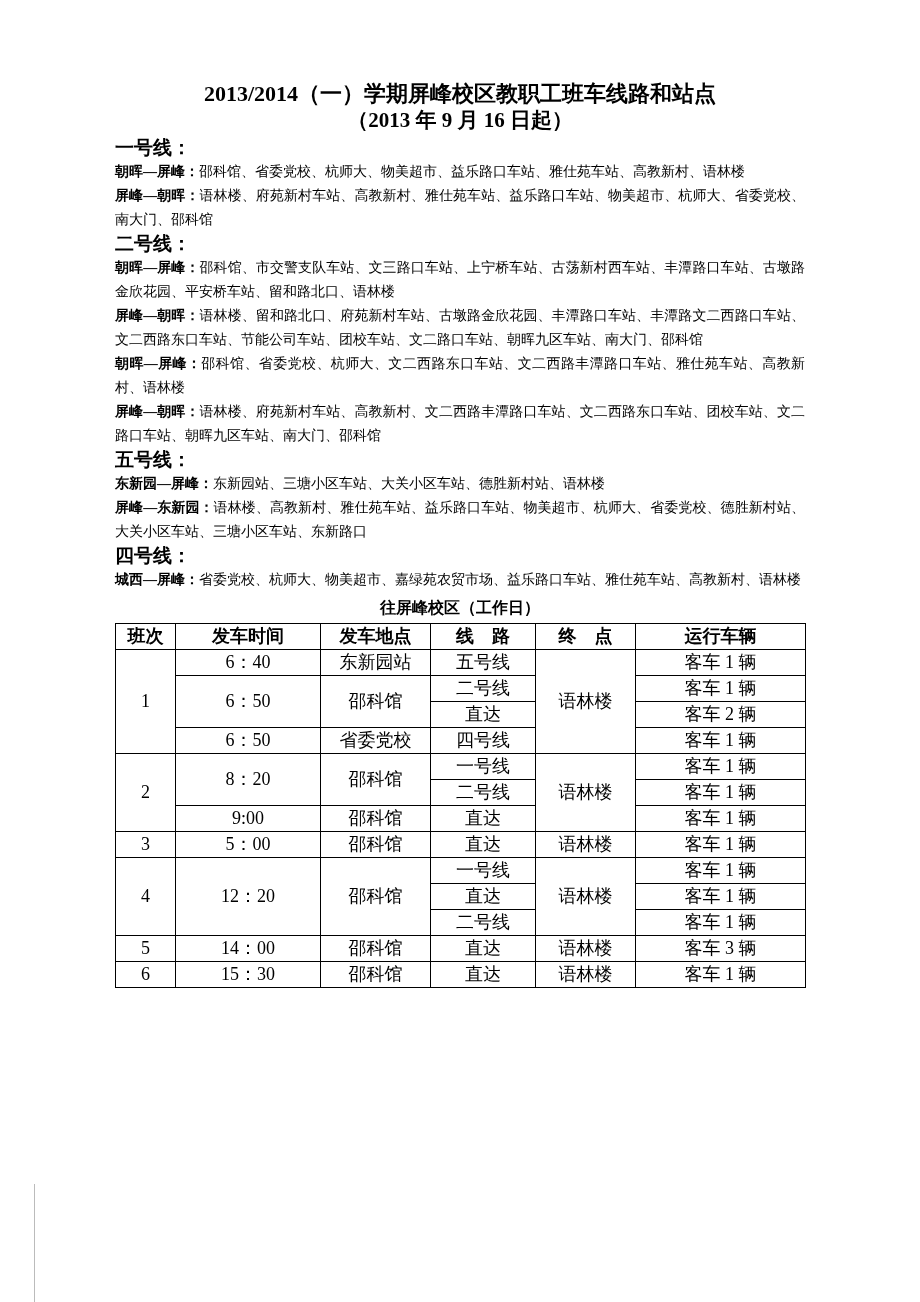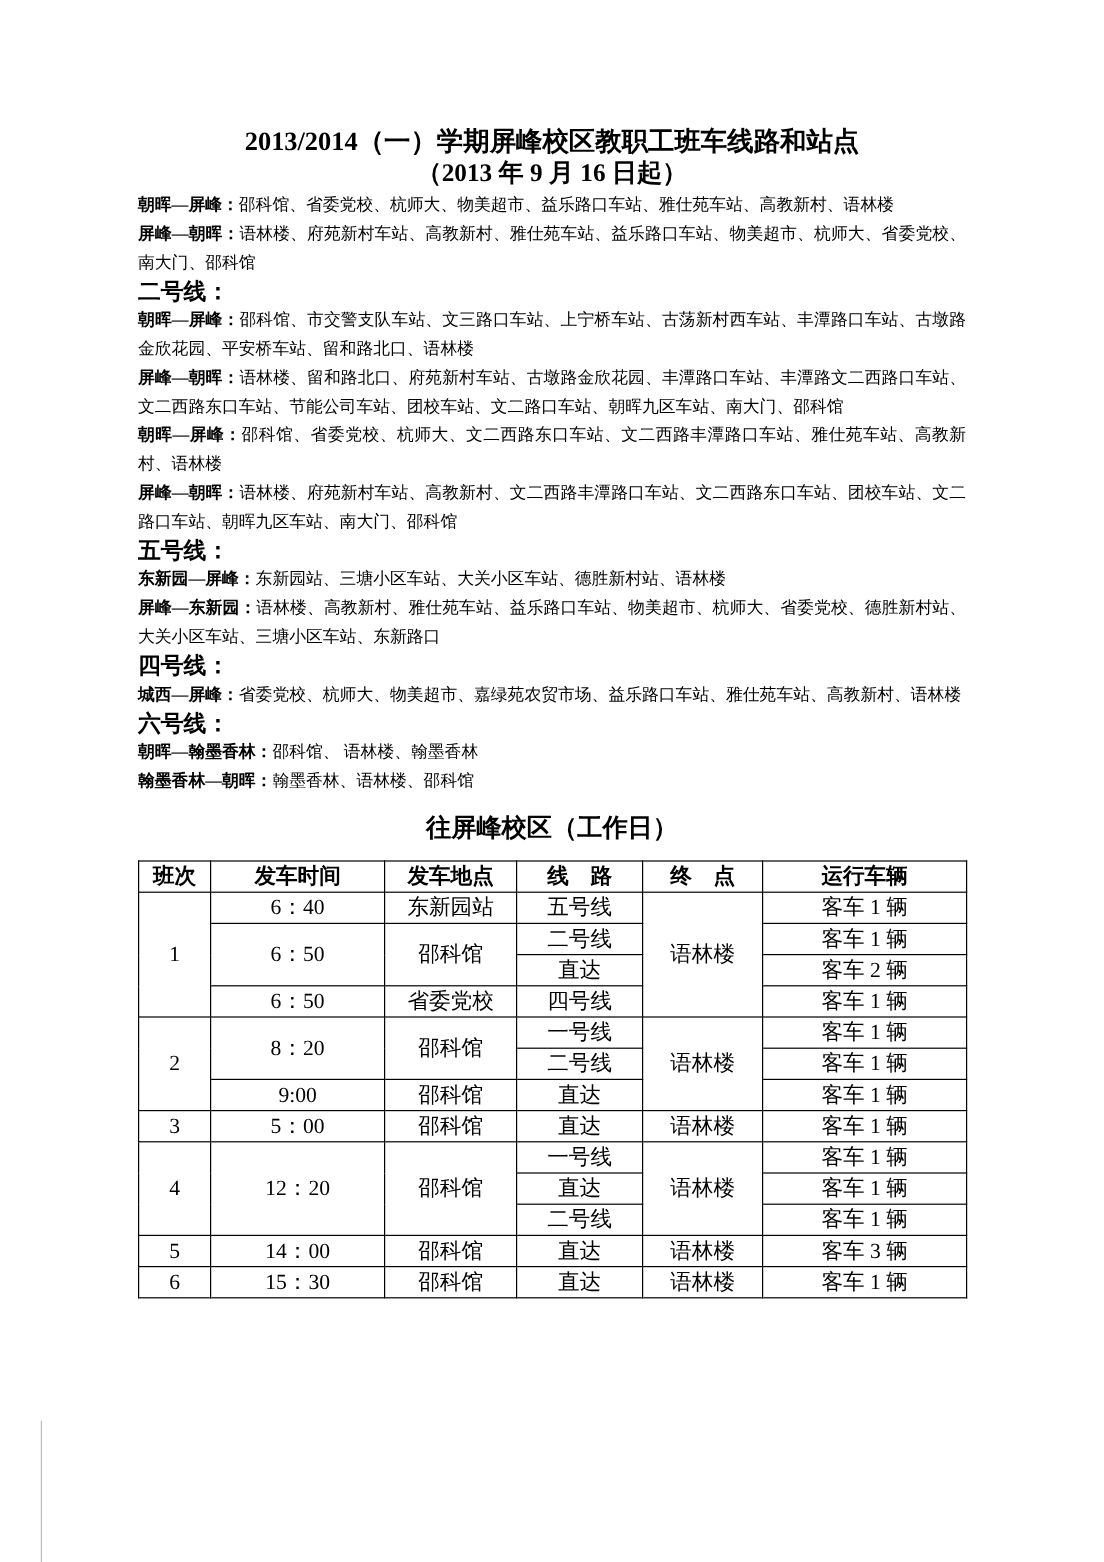--- a/index.html
+++ b/index.html
@@ -5,21 +5,21 @@
   * { box-sizing: border-box; }
   html, body { margin: 0; padding: 0; }
   body { background: #ffffff; }
   .page {
     position: relative;
     width: 920px;
     height: 1302px;
     background: #ffffff;
     color: #000000;
     font-family: "Liberation Serif", "DejaVu Serif", serif;
-    padding: 104px 115px 0 115px;
+    padding: 80px 115px 0 115px;
     overflow: hidden;
   }
   .doc-title {
     margin: 0;
     text-align: center;
     font-size: 22px;
     font-weight: bold;
     line-height: 28px;
   }
   .doc-subtitle {
@@ -38,24 +38,24 @@
   }
   .route-par {
     margin: 0;
     font-size: 14px;
     line-height: 24px;
     text-align: justify;
     text-justify: inter-ideograph;
   }
   .route-par b { font-weight: bold; }
   .table-caption {
-    margin: 14px;
-    text-align: center;
-    font-weight: bold;
-    font-size: 21px;
+    margin: 3px;
+    text-align: center;
+    font-weight: bold;
+    font-size: 16px;
     line-height: 25px;
   }
   table.bus-table {
     border-collapse: collapse;
     table-layout: fixed;
     width: 690px;
     margin: 0;
   }
   .bus-table th, .bus-table td {
     border: 1px solid #000000;
@@ -81,20 +81,21 @@
 <body>
 
 <div class="page">
 
   <h1 class="doc-title">2013/2014（一）学期屏峰校区教职工班车线路和站点</h1>
   <p class="doc-subtitle">（2013 年 9 月 16 日起）</p>
 
   <div class="routes">
 
     <section>
+      <p class="route-heading">一号线：</p>
       <p class="route-par"><b>朝晖—屏峰：</b><span>邵科馆、省委党校、杭师大、物美超市、益乐路口车站、雅仕苑车站、高教新村、语林楼</span></p>
       <p class="route-par"><b>屏峰—朝晖：</b><span>语林楼、府苑新村车站、高教新村、雅仕苑车站、益乐路口车站、物美超市、杭师大、省委党校、南大门、邵科馆</span></p>
     </section>
 
     <section>
       <p class="route-heading">二号线：</p>
       <p class="route-par"><b>朝晖—屏峰：</b><span>邵科馆、市交警支队车站、文三路口车站、上宁桥车站、古荡新村西车站、丰潭路口车站、古墩路金欣花园、平安桥车站、留和路北口、语林楼</span></p>
       <p class="route-par"><b>屏峰—朝晖：</b><span>语林楼、留和路北口、府苑新村车站、古墩路金欣花园、丰潭路口车站、丰潭路文二西路口车站、文二西路东口车站、节能公司车站、团校车站、文二路口车站、朝晖九区车站、南大门、邵科馆</span></p>
     </section>
 
@@ -107,25 +108,20 @@
       <p class="route-heading">五号线：</p>
       <p class="route-par"><b>东新园—屏峰：</b><span>东新园站、三塘小区车站、大关小区车站、德胜新村站、语林楼</span></p>
       <p class="route-par"><b>屏峰—东新园：</b><span>语林楼、高教新村、雅仕苑车站、益乐路口车站、物美超市、杭师大、省委党校、德胜新村站、大关小区车站、三塘小区车站、东新路口</span></p>
     </section>
 
     <section>
       <p class="route-heading">四号线：</p>
       <p class="route-par"><b>城西—屏峰：</b><span>省委党校、杭师大、物美超市、嘉绿苑农贸市场、益乐路口车站、雅仕苑车站、高教新村、语林楼</span></p>
     </section>
 
-    <section>
-      <p class="route-heading">六号线：</p>
-      <p class="route-par"><b>朝晖—翰墨香林：</b><span>邵科馆、 语林楼、翰墨香林</span></p>
-      <p class="route-par"><b>翰墨香林—朝晖：</b><span>翰墨香林、语林楼、邵科馆</span></p>
-    </section>
 
   </div>
 
   <p class="table-caption">往屏峰校区（工作日）</p>
 
   <table class="bus-table">
     <colgroup>
       <col style="width:60px">
       <col style="width:145px">
       <col style="width:110px">

